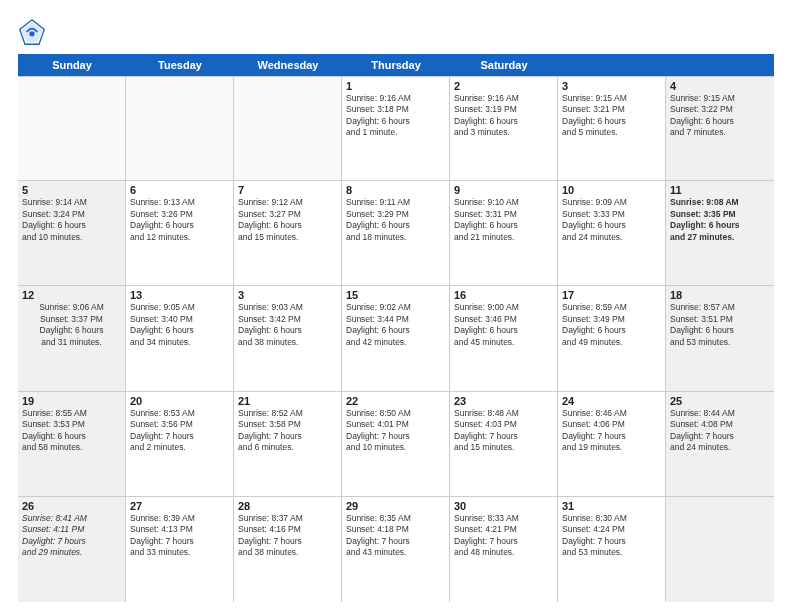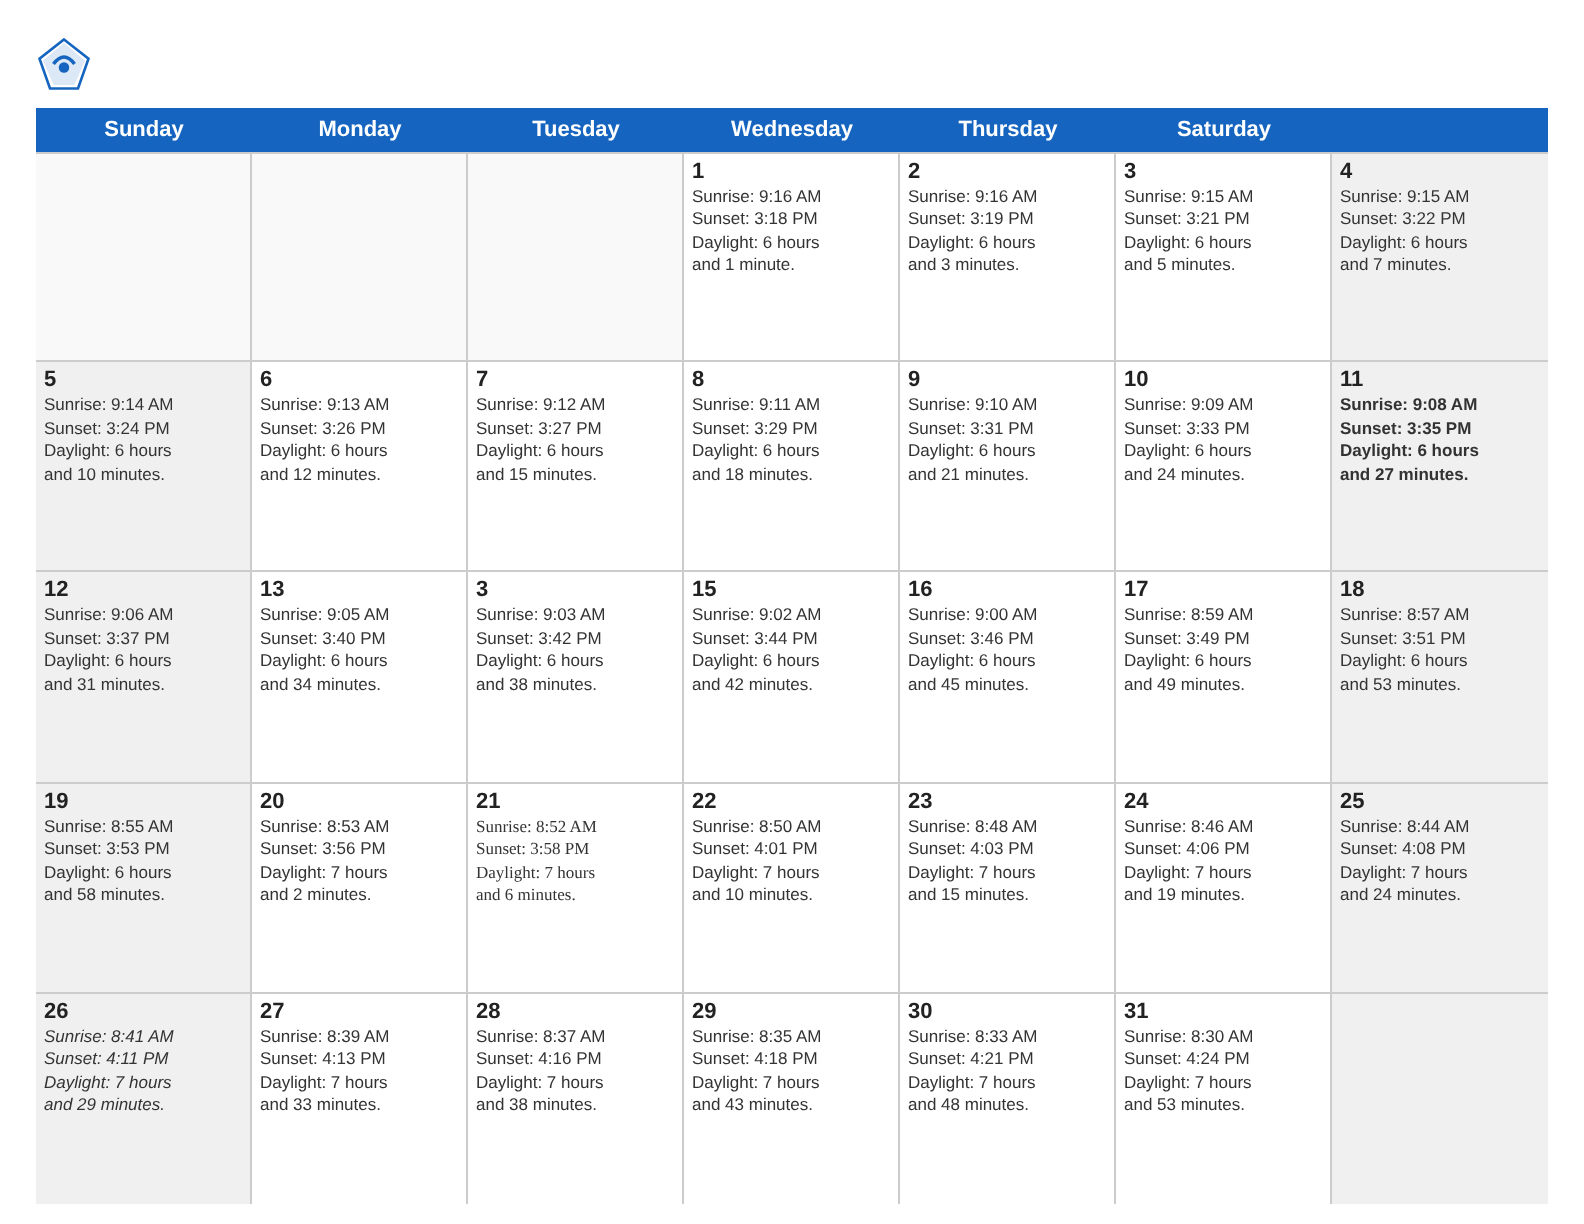--- a/index.html
+++ b/index.html
@@ -125,21 +125,20 @@
     </div>
     <div class="title-block">
       <div class="month-title"></div>
       <div class="location"></div>
     </div>
   </div>
 
   <div class="calendar">
     <div class="cal-header">
     <div class="cal-header-cell">Sunday</div>
-        <div class="cal-header-cell">Monday</div>
         <div class="cal-header-cell">Tuesday</div>
         <div class="cal-header-cell">Wednesday</div>
         <div class="cal-header-cell">Thursday</div>
         <div class="cal-header-cell">Saturday</div>
       </div>
     <div class="cal-body">
     <div class="cal-week" style="border-top: 1px solid rgb(204, 204, 204);">
           <div class="cal-cell empty"></div>
           <div class="cal-cell empty"></div>
           <div class="cal-cell empty"></div>
@@ -219,21 +218,21 @@
             <span class="day-num">11</span>
             <div class="cell-text" style="white-space: pre-line; font-weight: bold;">Sunrise: 9:08 AM
 Sunset: 3:35 PM
 Daylight: 6 hours
 and 27 minutes.</div>
           </div>
         </div>
         <div class="cal-week" style="border-top: none;">
           <div class="cal-cell shaded">
             <span class="day-num">12</span>
-            <div class="cell-text" style="white-space: pre-line;">Sunrise: 9:06 AM
+            <div class="cell-text" style="white-space: pre-line; text-align: center;">Sunrise: 9:06 AM
 Sunset: 3:37 PM
 Daylight: 6 hours
 and 31 minutes.</div>
           </div>
           <div class="cal-cell">
             <span class="day-num">13</span>
             <div class="cell-text" style="white-space: pre-line;">Sunrise: 9:05 AM
 Sunset: 3:40 PM
 Daylight: 6 hours
 and 34 minutes.</div>
@@ -284,21 +283,21 @@
           </div>
           <div class="cal-cell">
             <span class="day-num">20</span>
             <div class="cell-text" style="white-space: pre-line;">Sunrise: 8:53 AM
 Sunset: 3:56 PM
 Daylight: 7 hours
 and 2 minutes.</div>
           </div>
           <div class="cal-cell">
             <span class="day-num">21</span>
-            <div class="cell-text" style="white-space: pre-line; font-family: Liberation Serif, serif;">Sunrise: 8:52 AM
+            <div class="cell-text" style="white-space: pre-line;">Sunrise: 8:52 AM
 Sunset: 3:58 PM
 Daylight: 7 hours
 and 6 minutes.</div>
           </div>
           <div class="cal-cell">
             <span class="day-num">22</span>
             <div class="cell-text" style="white-space: pre-line;">Sunrise: 8:50 AM
 Sunset: 4:01 PM
 Daylight: 7 hours
 and 10 minutes.</div>

